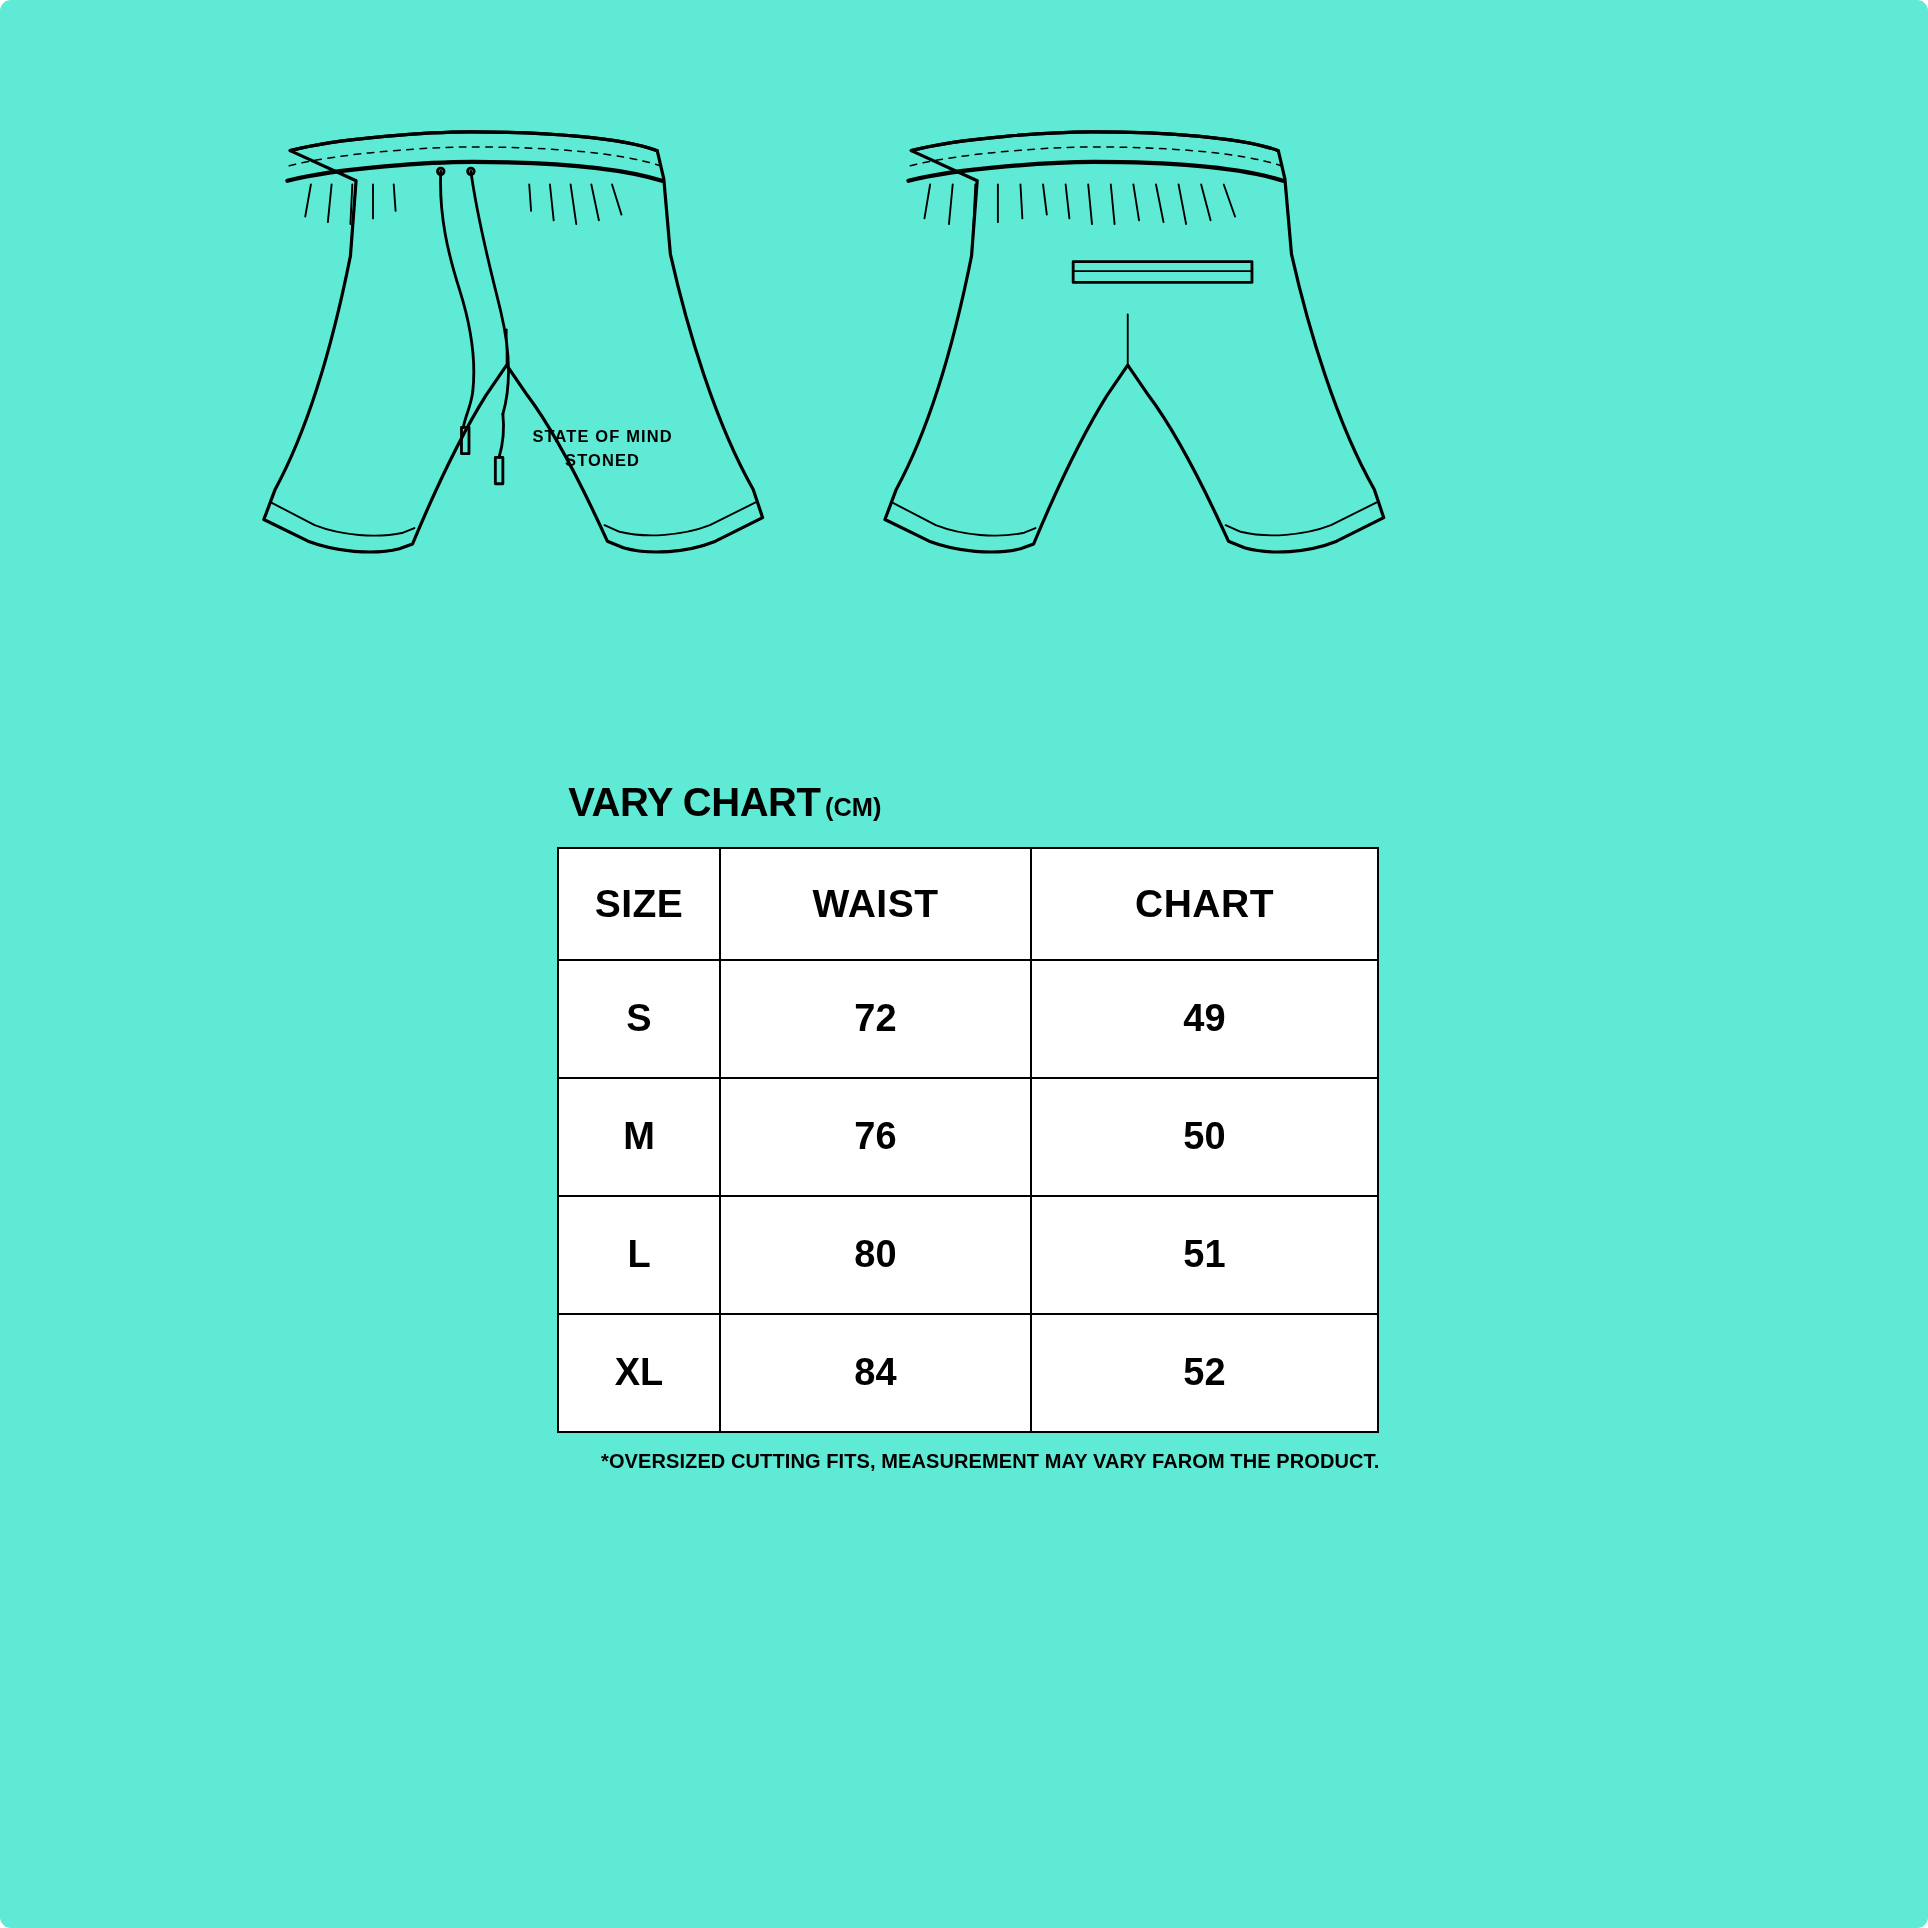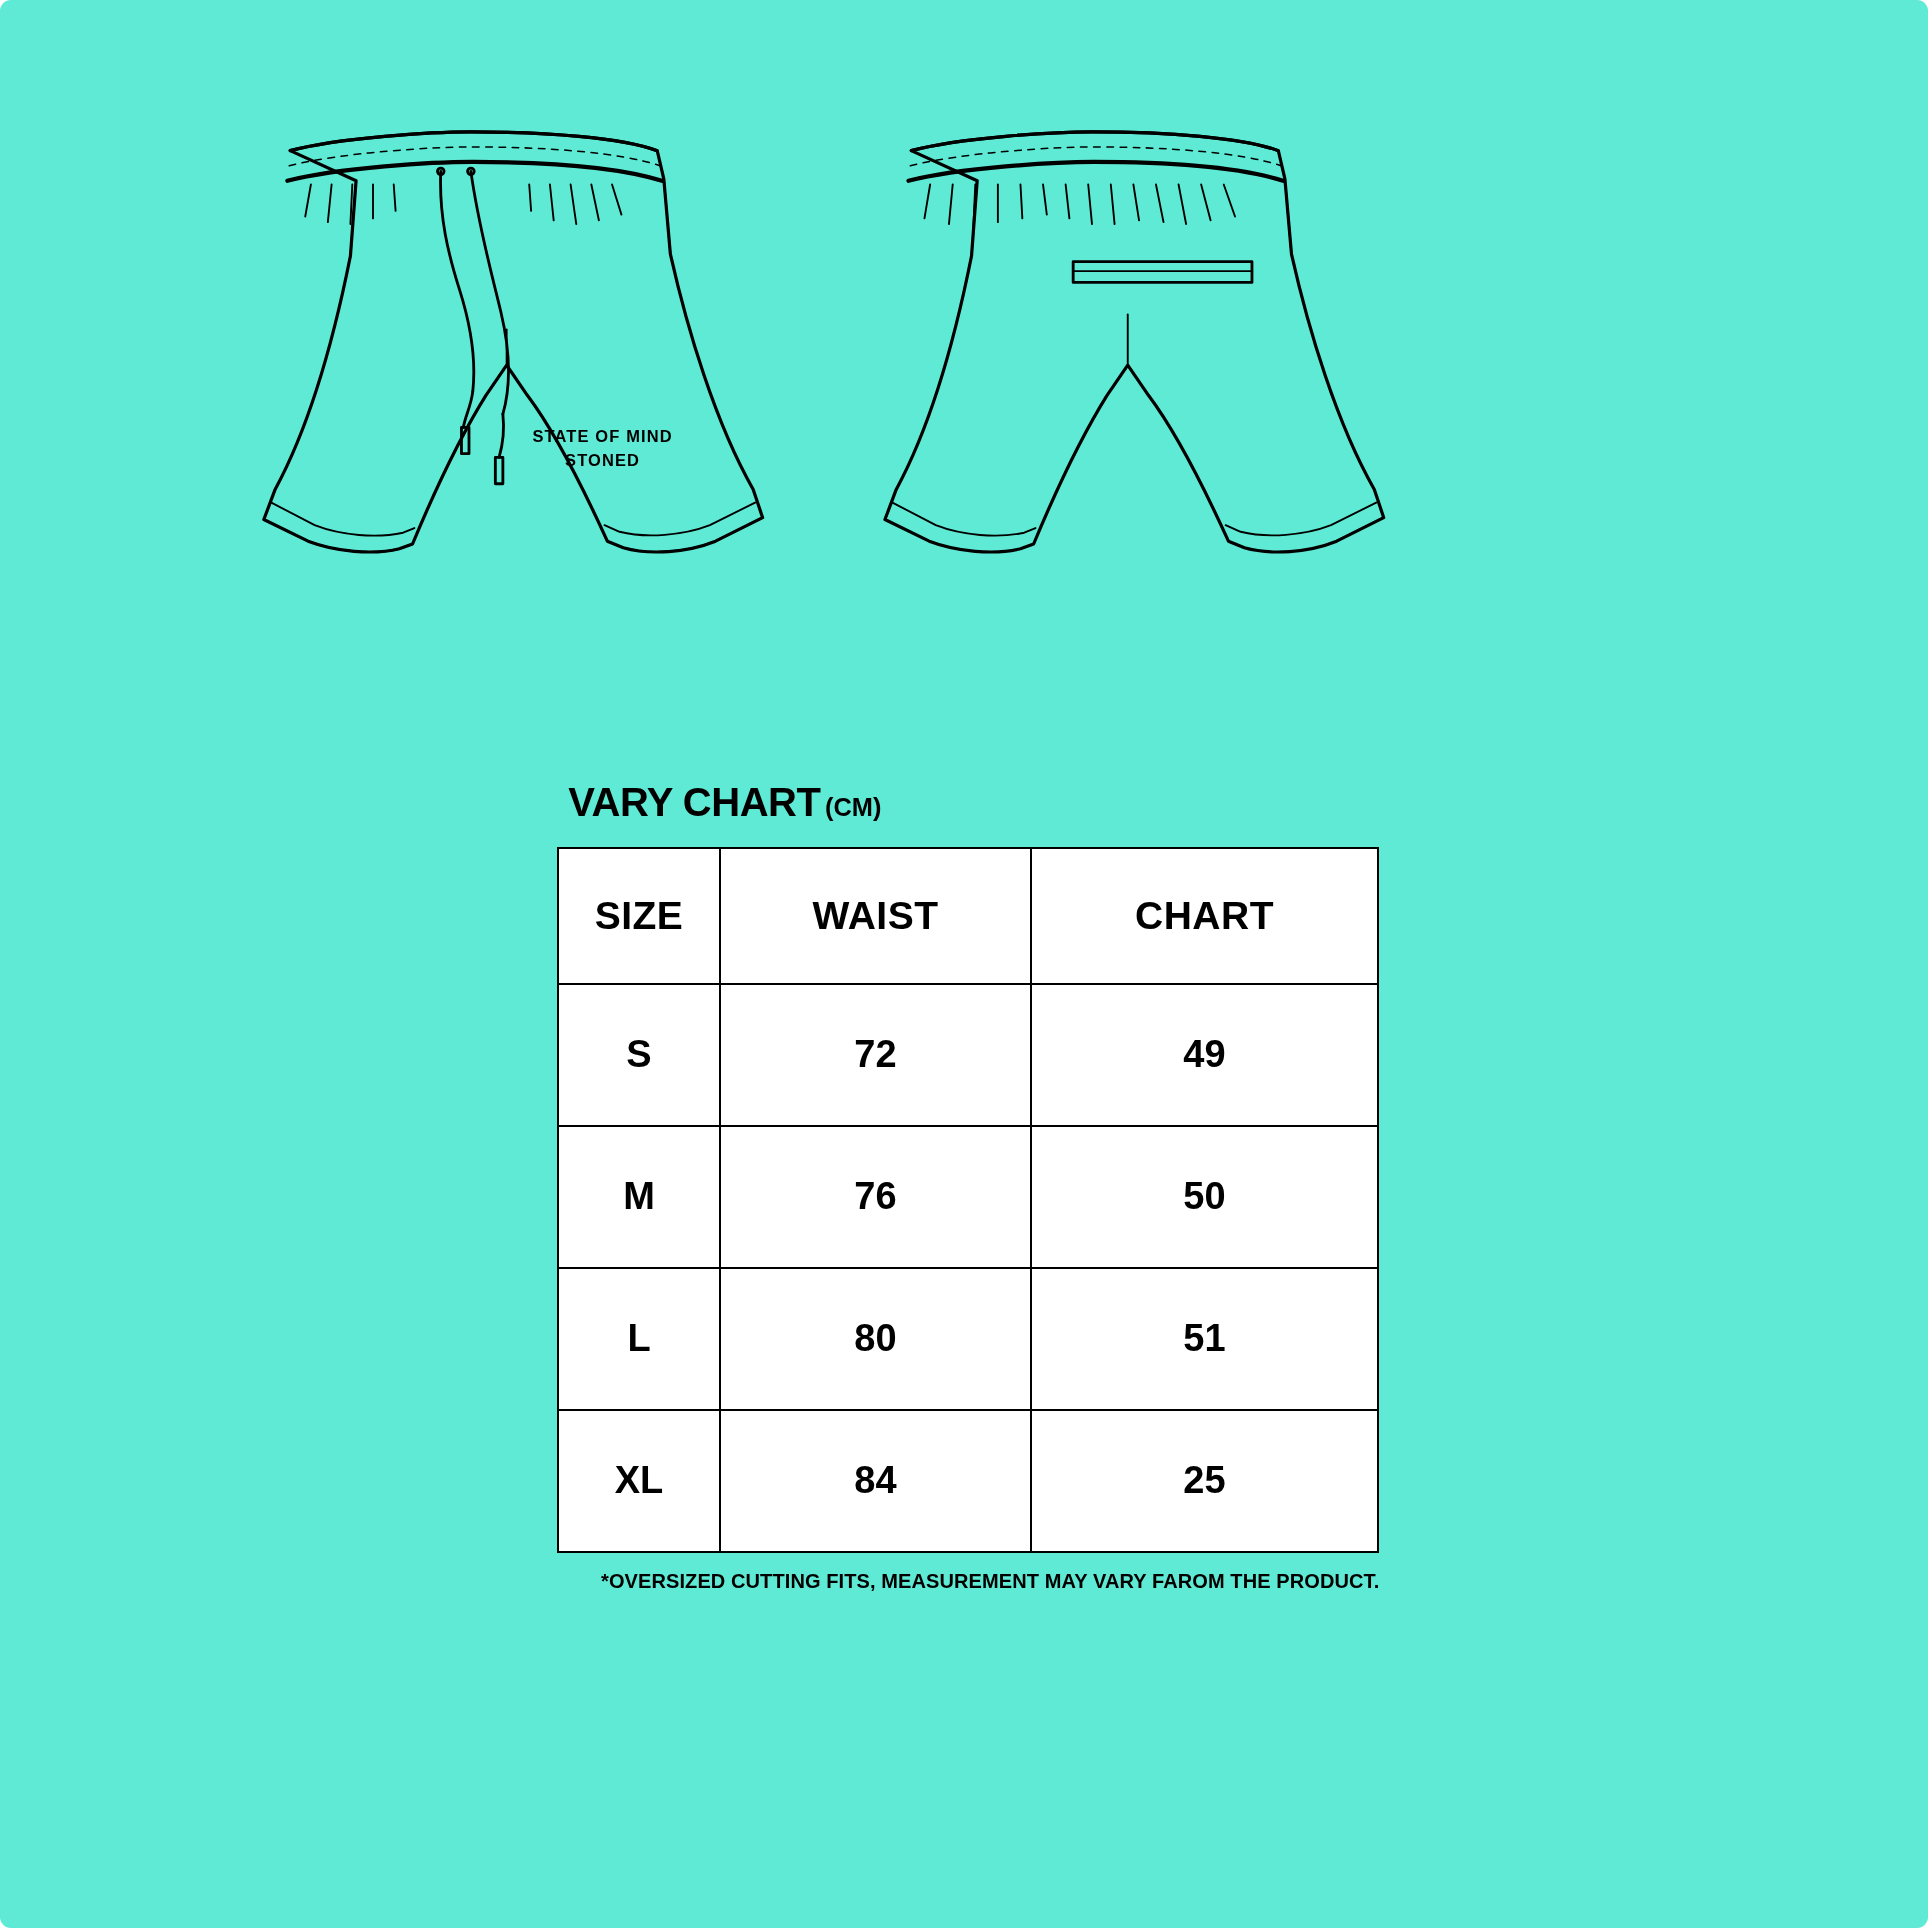--- a/index.html
+++ b/index.html
@@ -65,21 +65,21 @@
     width: 819px;
     table-layout: fixed;
     background: #fff;
   }
   table.size-table td,
   table.size-table th {
     border: 2.8px solid #000;
     text-align: center;
     vertical-align: middle;
     font-weight: 700;
-    padding: 16px;
+    padding: 4px;
   }
   table.size-table thead th {
     height: 102px;
     font-size: 39px;
     letter-spacing: 0.5px;
   }
   table.size-table tbody td {
     height: 108px;
     font-size: 38px;
   }
@@ -268,21 +268,21 @@
           <td>50</td>
         </tr>
         <tr>
           <td>L</td>
           <td>80</td>
           <td>51</td>
         </tr>
         <tr>
           <td>XL</td>
           <td>84</td>
-          <td>25</td>
+          <td>52</td>
         </tr>
       </tbody>
     </table>
 
     <div class="footnote">*OVERSIZED CUTTING FITS, MEASUREMENT MAY VARY FAROM THE PRODUCT.</div>
   </div>
 
 </div>
 
 

